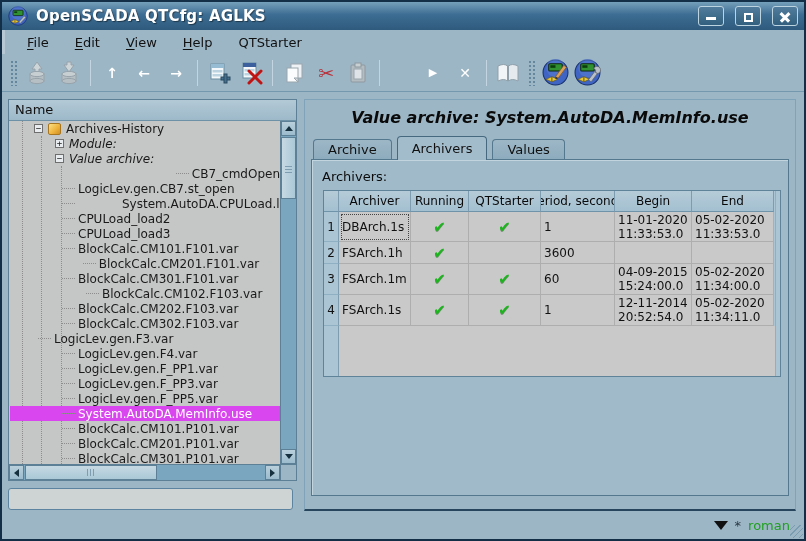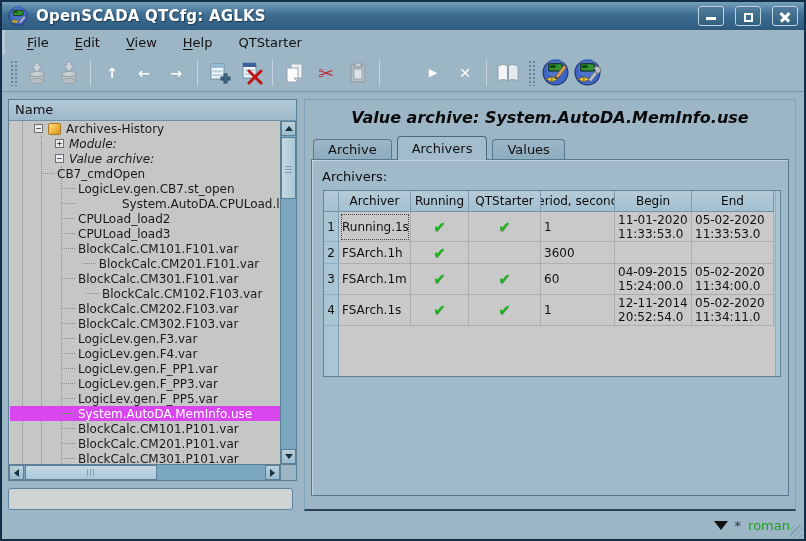--- a/index.html
+++ b/index.html
@@ -348,21 +348,21 @@
               <span class="">Archives-History</span>
             </div>
             <div class="tree-row" style="padding-left: 45px;">
               <span class="expander">+</span>
               <span class="italic">Module:</span>
             </div>
             <div class="tree-row" style="padding-left: 45px;">
               <span class="expander">−</span>
               <span class="italic">Value archive:</span>
             </div>
-            <div class="tree-row" style="padding-left: 31px;">
+            <div class="tree-row" style="padding-left: 52px; justify-content: flex-end;">
               <span class="connector"></span>
               <span class="">CB7_cmdOpen</span>
             </div>
             <div class="tree-row" style="padding-left: 52px;">
               <span class="connector"></span>
               <span class="">LogicLev.gen.CB7.st_open</span>
             </div>
             <div class="tree-row" style="padding-left: 52px; gap: 44px;">
               <span class="connector"></span>
               <span class="">System.AutoDA.CPULoad.load</span>
@@ -392,21 +392,21 @@
               <span class="">BlockCalc.CM102.F103.var</span>
             </div>
             <div class="tree-row" style="padding-left: 52px;">
               <span class="connector"></span>
               <span class="">BlockCalc.CM202.F103.var</span>
             </div>
             <div class="tree-row" style="padding-left: 52px;">
               <span class="connector"></span>
               <span class="">BlockCalc.CM302.F103.var</span>
             </div>
-            <div class="tree-row" style="padding-left: 52px;">
+            <div class="tree-row" style="padding-left: 28px;">
               <span class="connector"></span>
               <span class="">LogicLev.gen.F3.var</span>
             </div>
             <div class="tree-row" style="padding-left: 52px;">
               <span class="connector"></span>
               <span class="">LogicLev.gen.F4.var</span>
             </div>
             <div class="tree-row" style="padding-left: 52px;">
               <span class="connector"></span>
               <span class="">LogicLev.gen.F_PP1.var</span>
@@ -481,21 +481,21 @@
               <span class="hc" style="width:15px"></span>
               <span class="hc" style="width:72px">Archiver</span>
               <span class="hc" style="width:58px">Running</span>
               <span class="hc" style="width:72px">QTStarter</span>
               <span class="hc" style="width:74px">Period, seconds</span>
               <span class="hc" style="width:77px">Begin</span>
               <span class="hc" style="width:82px">End</span>
             </div>
             <div class="t-row" style="height: 30px;">
               <span class="num-cell" style="width:15px;height:100%">1</span>
-              <span class="d-cell focused" style="width:72px">Running.1s</span>
+              <span class="d-cell focused" style="width:72px">DBArch.1s</span>
               <span class="d-cell center" style="width:58px">
                 <span class="checkmark" style="color:#1db51d">✔</span>
               </span>
               <span class="d-cell center" style="width:72px">
                 <span class="checkmark" style="color:#1db51d">✔</span>
               </span>
               <span class="d-cell" style="width:74px">1</span>
               <span class="d-cell" style="width:77px">11-01-2020<br>11:33:53.0</span>
               <span class="d-cell" style="width:82px">05-02-2020<br>11:33:53.0</span>
             </div>

